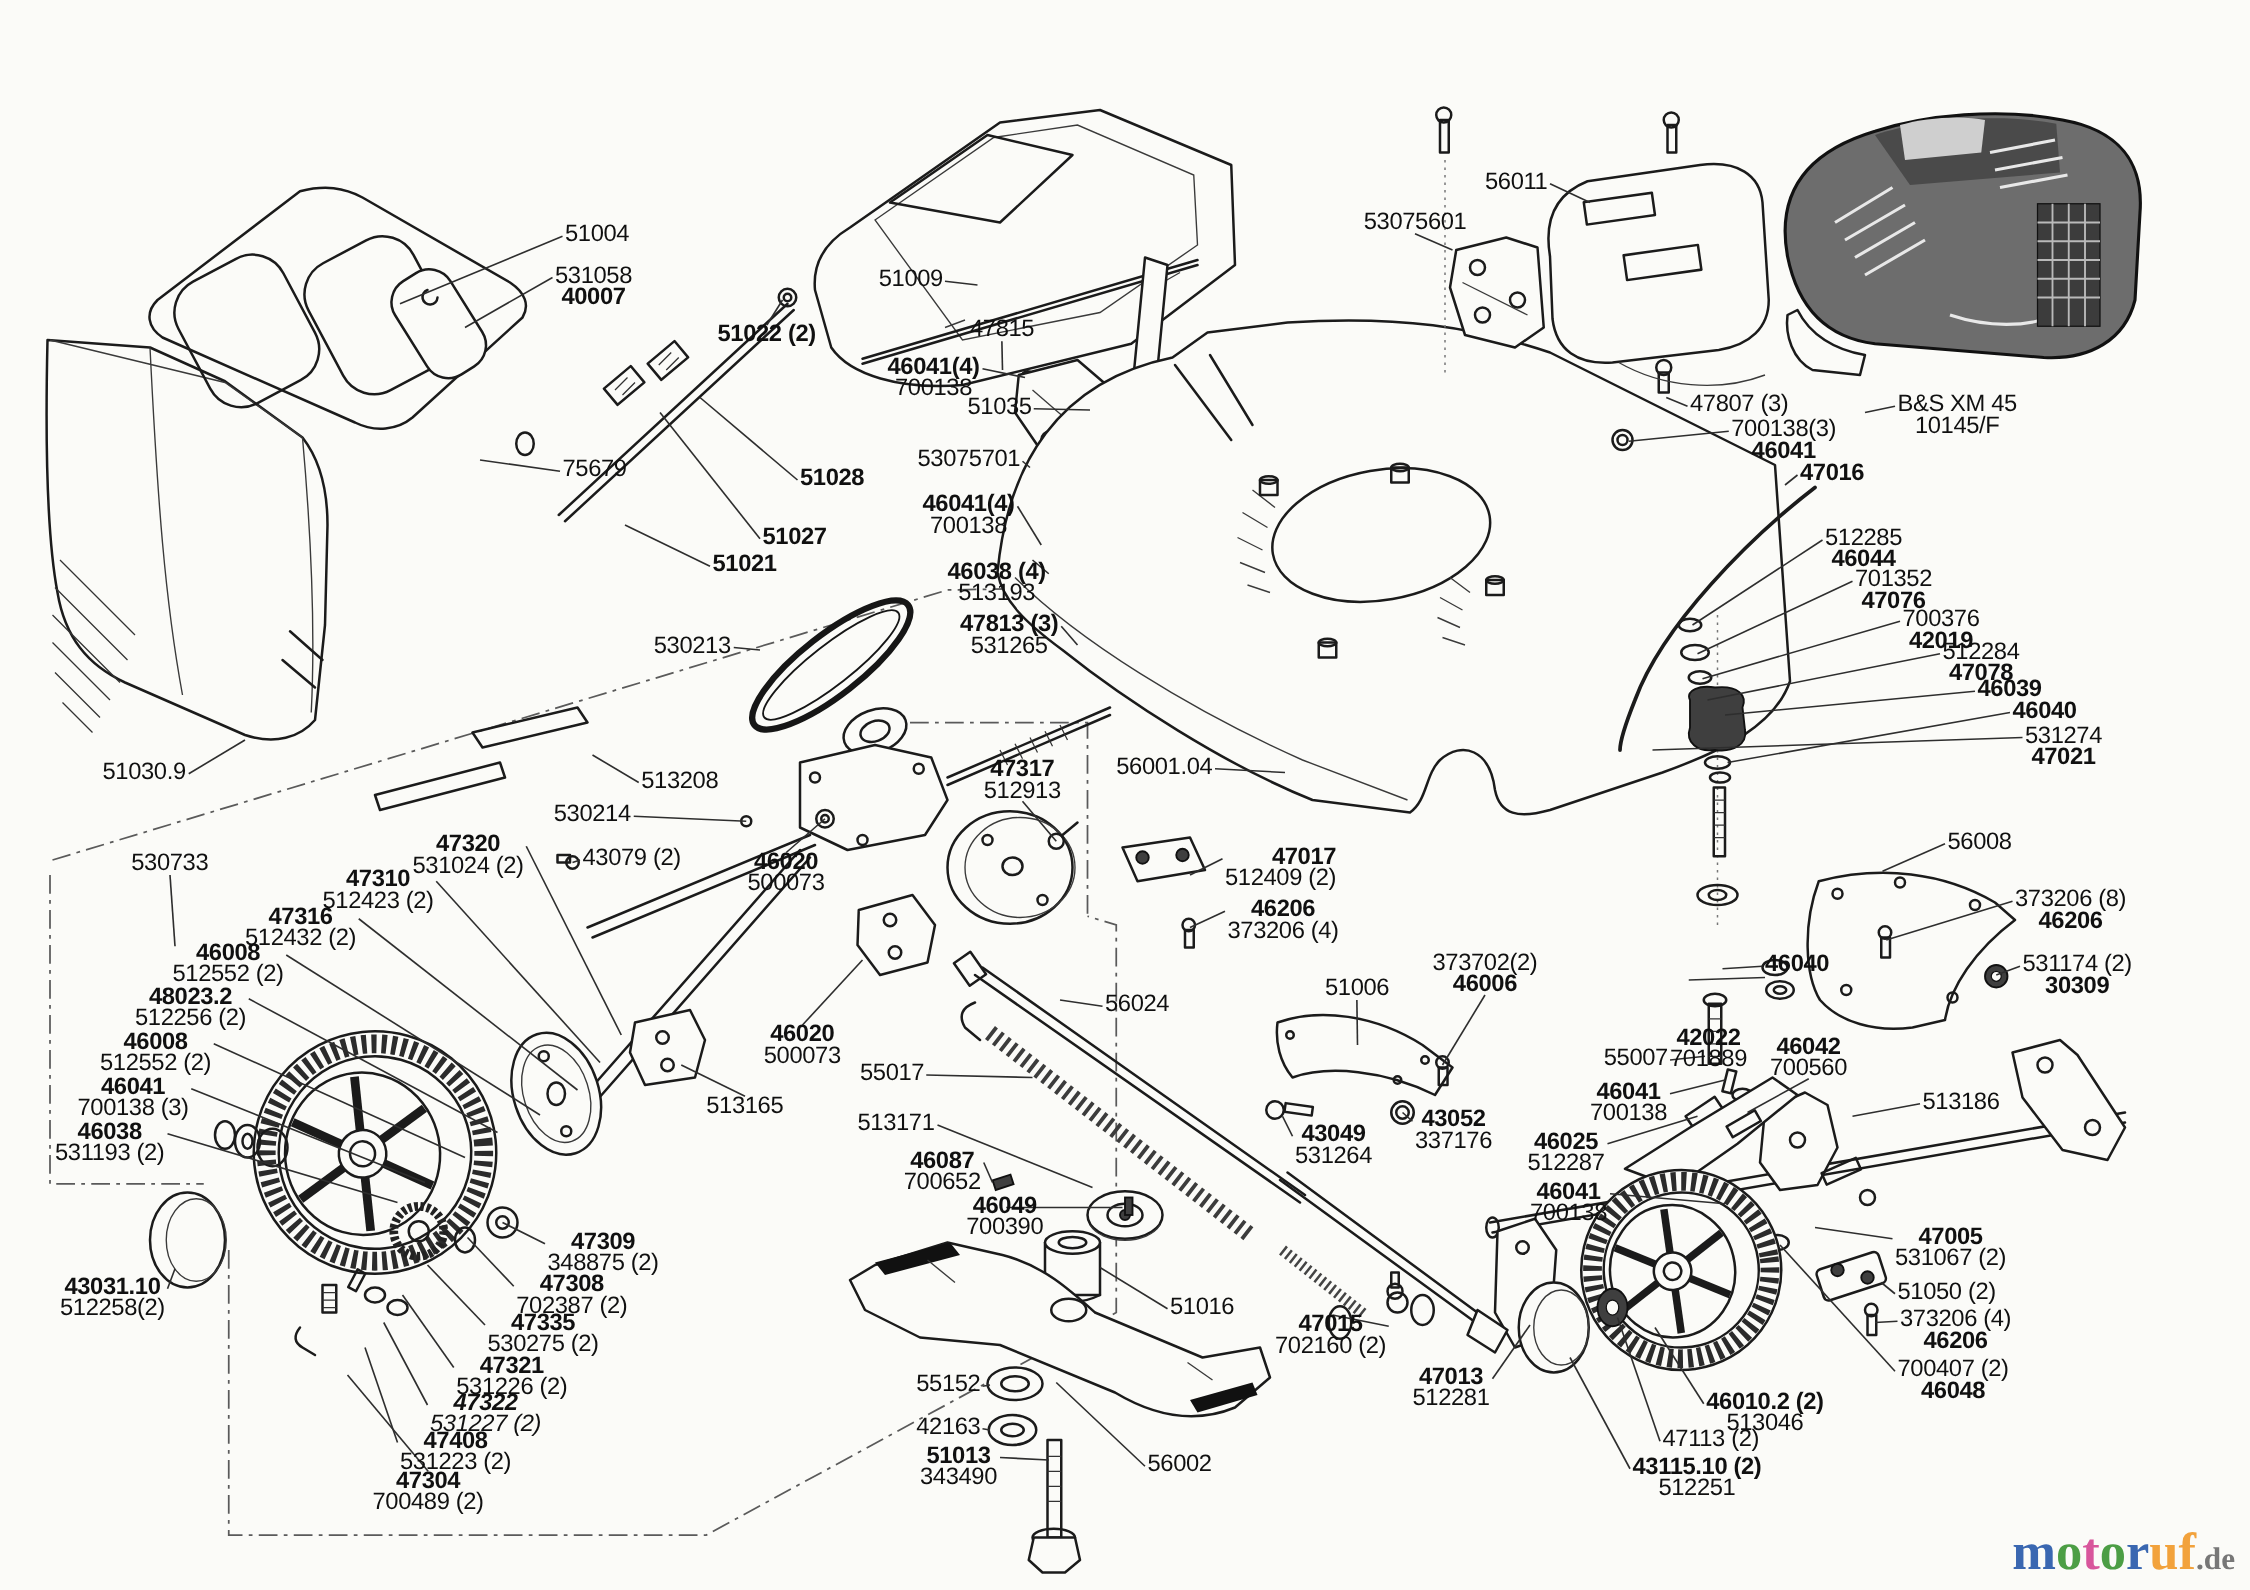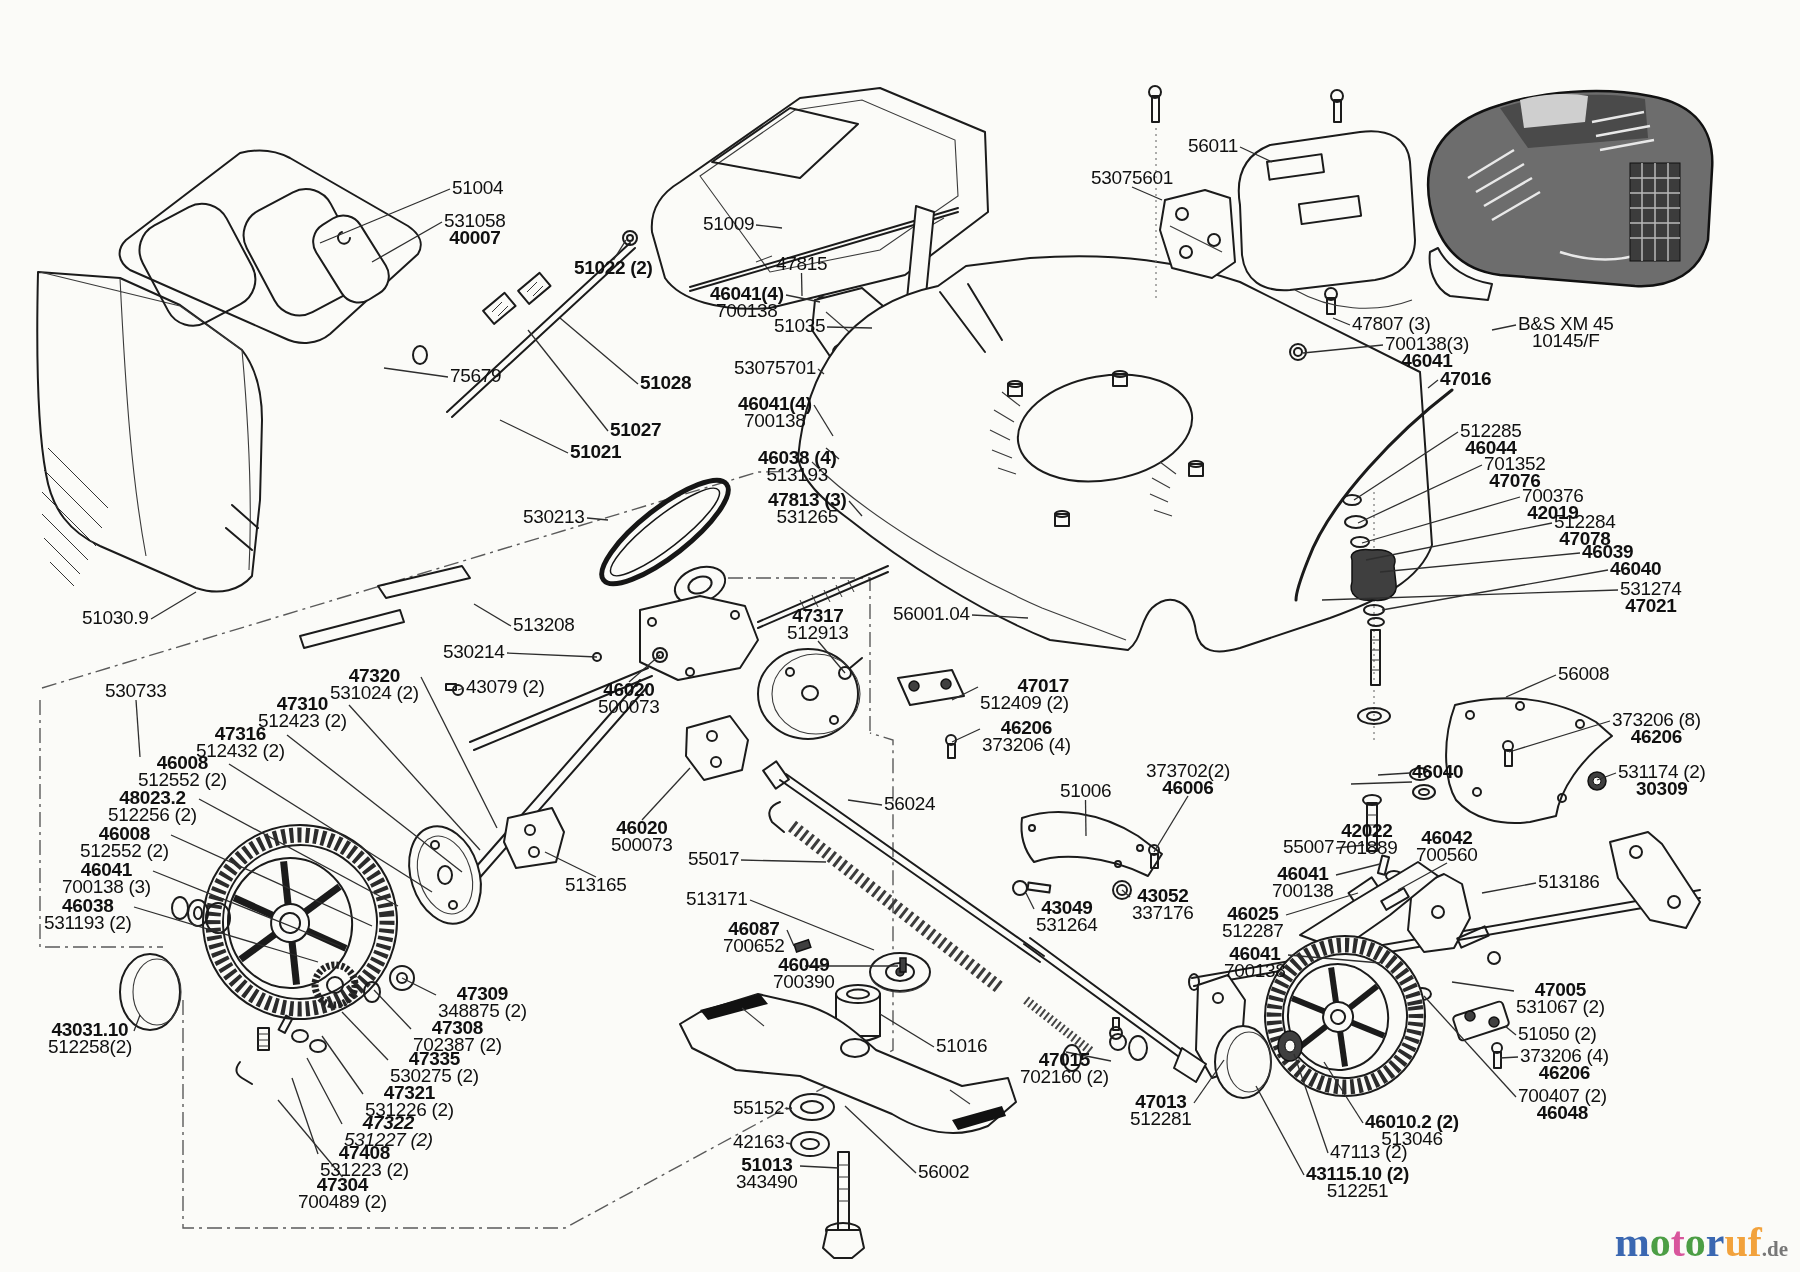--- a/index.html
+++ b/index.html
@@ -16,21 +16,21 @@
   .tread{fill:none;stroke:#2b2b2b;stroke-width:15;stroke-dasharray:4 4}
   .coil{fill:none;stroke:#3c3c3c;stroke-width:13;stroke-dasharray:3 4}
   .coil2{fill:none;stroke:#444;stroke-width:9;stroke-dasharray:2 3}
   .hatch{stroke:#333;stroke-width:1}
   #labels .label{position:absolute;color:#101010;font-size:19px;line-height:16.5px;
         text-align:center;white-space:nowrap;letter-spacing:-0.3px}
   #labels .label .b{font-weight:bold}
   #leads line{stroke:#2e2e2e;stroke-width:1.3}
   #logo{position:absolute;right:12px;bottom:6px;font-family:"Liberation Serif",serif;
         font-weight:bold;font-size:42px;letter-spacing:0}
-  #logo .de{font-size:21px;vertical-align:baseline}
+  #logo .de{font-size:25px;vertical-align:baseline}
 </style>
 </head>
 <body>
 
 <div id="stage">
 
 <svg class="art" width="1800" height="1272" viewBox="0 0 1800 1272">
 
   <g>
     <path class="dd" d="M42,688 L758,472 L1248,463"></path>

